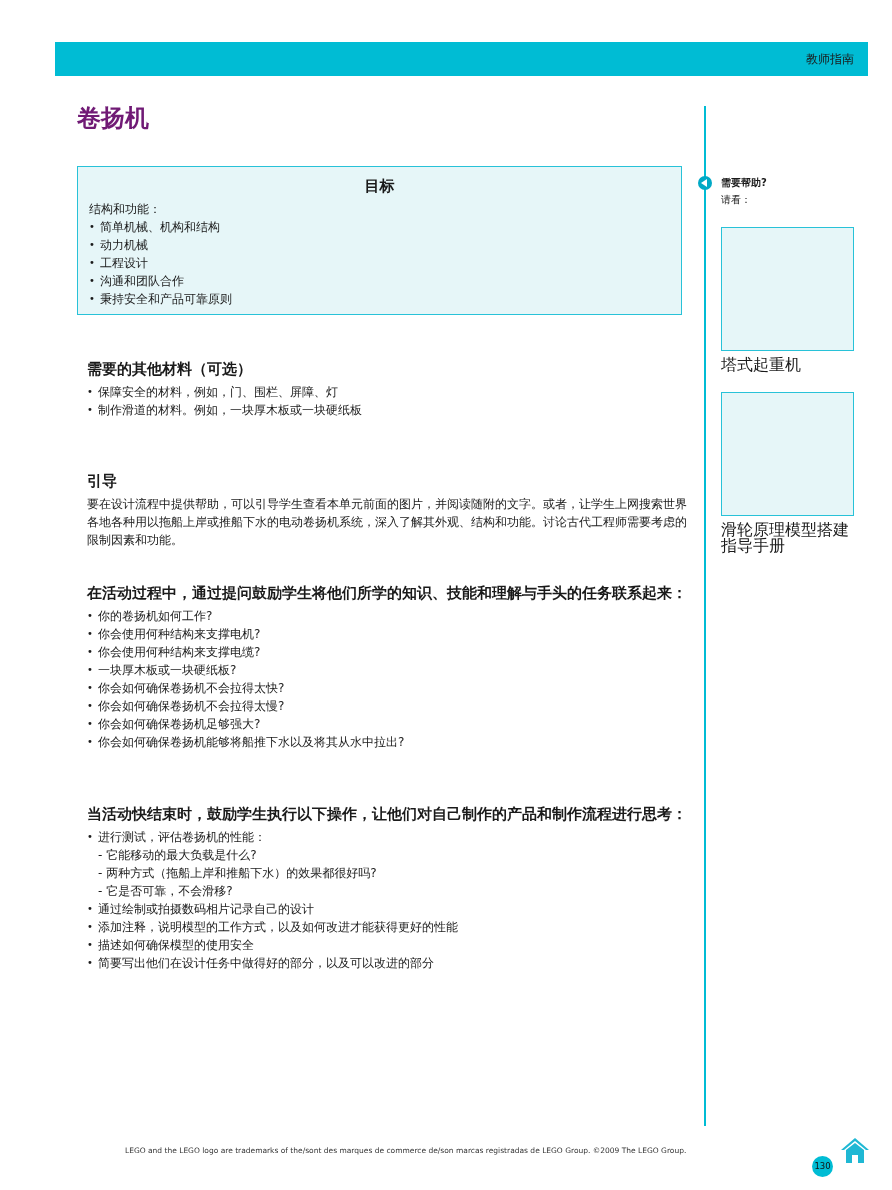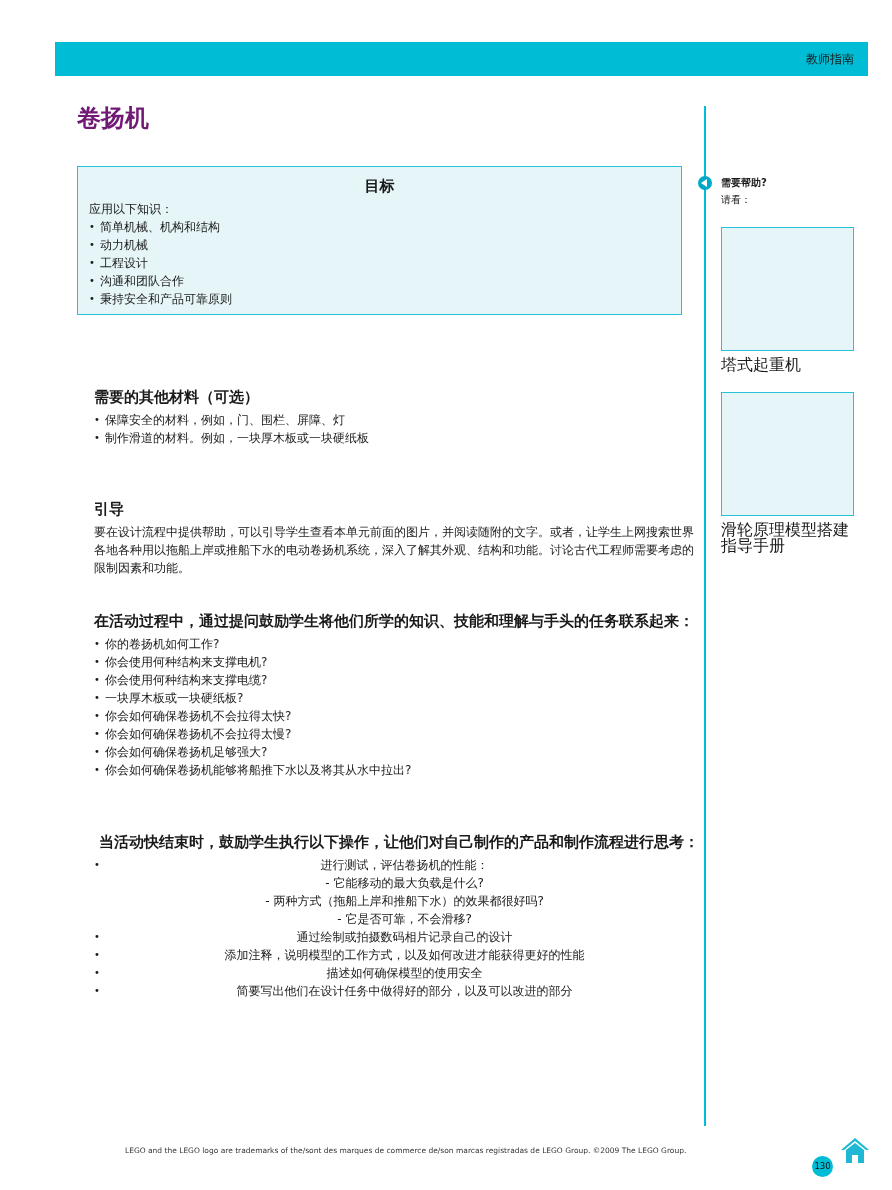--- a/index.html
+++ b/index.html
@@ -13,21 +13,21 @@
   .goal-box { position:absolute; left:77px; top:166px; width:605px; height:149px;
               background:#e6f6f8; border:1.5px solid #28c2d8; box-sizing:border-box; padding:10px 11px; }
   .goal-box h2 { margin:0 0 4px 0; font-size:15px; font-weight:bold;text-align:center; }
   .goal-box .intro { font-size:12px; line-height:18px; }
   ul.bul { list-style:none; margin:0; padding:0; }
   ul.bul li { font-size:12px; line-height:18px; position:relative; padding-left:11px; }
   ul.bul li::before { content:"•"; position:absolute; left:0; top:0; font-size:10px; }
   ul.bul li.sub { padding-left:11px; }
   ul.bul li.sub::before { content:""; }
 
-  .section { position:absolute; left:94px; width:610px;margin-top:28px; }
+  .section { position:absolute; left:87px; width:610px; }
   .section h2 { margin:0 0 4px 0; font-size:15px; font-weight:bold; line-height:19px; }
   .section p { margin:0; font-size:12px; line-height:18px; }
   .help-icon { position:absolute; left:698px; top:176px; width:14px; height:14px; border-radius:50%; background:#00a9c6; }
   .help-icon::after { content:""; position:absolute; left:3px; top:3px; border-top:4px solid transparent;
                       border-bottom:4px solid transparent; border-right:6px solid #fff; }
   .help-title { position:absolute; left:721px; top:176px; font-size:10px; font-weight:bold; }
   .help-sub { position:absolute; left:721px; top:193px; font-size:10px; }
   .thumb { position:absolute; left:721px; width:133px; height:124px; background:#e6f6f8; border:1px solid #28c2d8; box-sizing:border-box; }
   .thumb-cap { position:absolute; left:721px; width:130px; font-size:16px; line-height:16px; }
 
@@ -41,21 +41,21 @@
 
 <div class="header-bar">
   <span class="label">教师指南</span>
 </div>
 
 <h1 class="page-title">卷扬机</h1>
 <div class="vline"></div>
 
 <div class="goal-box">
   <h2>目标</h2>
-  <div class="intro">应用以下知识：</div>
+  <div class="intro">结构和功能：</div>
   <ul class="bul">
     <li>简单机械、机构和结构</li>
     <li>动力机械</li>
     <li>工程设计</li>
     <li>沟通和团队合作</li>
     <li>秉持安全和产品可靠原则</li>
   </ul>
 </div>
 
 <div class="section" style="top:360px;">
@@ -78,21 +78,21 @@
     <li>你会使用何种结构来支撑电机?</li>
     <li>你会使用何种结构来支撑电缆?</li>
     <li>一块厚木板或一块硬纸板?</li>
     <li>你会如何确保卷扬机不会拉得太快?</li>
     <li>你会如何确保卷扬机不会拉得太慢?</li>
     <li>你会如何确保卷扬机足够强大?</li>
     <li>你会如何确保卷扬机能够将船推下水以及将其从水中拉出?</li>
   </ul>
 </div>
 
-<div class="section" style="top:805px;text-align:center;">
+<div class="section" style="top:805px;">
   <h2>当活动快结束时，鼓励学生执行以下操作，让他们对自己制作的产品和制作流程进行思考：</h2>
   <ul class="bul">
     <li>进行测试，评估卷扬机的性能：</li>
     <li class="sub">- 它能移动的最大负载是什么?</li>
     <li class="sub">- 两种方式（拖船上岸和推船下水）的效果都很好吗?</li>
     <li class="sub">- 它是否可靠，不会滑移?</li>
     <li>通过绘制或拍摄数码相片记录自己的设计</li>
     <li>添加注释，说明模型的工作方式，以及如何改进才能获得更好的性能</li>
     <li>描述如何确保模型的使用安全</li>
     <li>简要写出他们在设计任务中做得好的部分，以及可以改进的部分</li>

